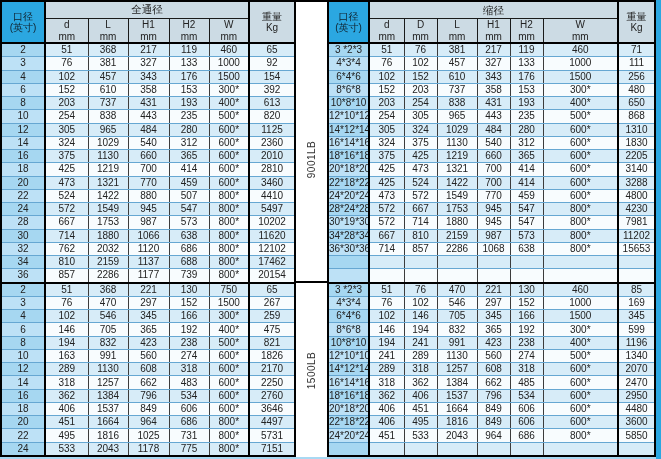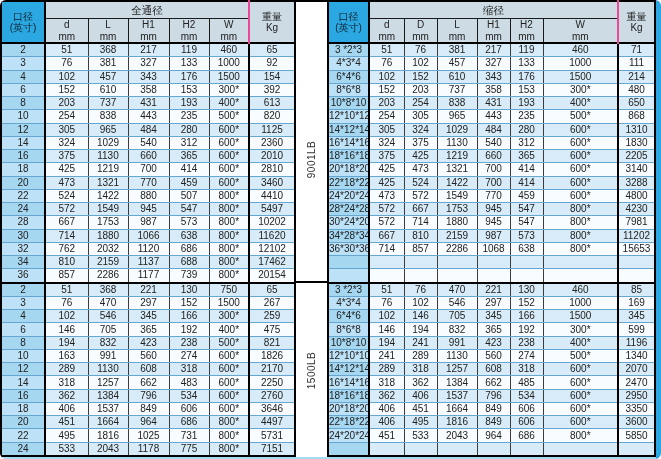--- a/index.html
+++ b/index.html
@@ -4,21 +4,20 @@
 <style>
   html,body{margin:0;padding:0;background:#fff;}
   #screen{
     position:relative;
     width:661px;height:459px;
     background:#f0abfc;
     font-family:"Liberation Sans","DejaVu Sans",sans-serif;
     color:#222;
     overflow:hidden;
     display:flex;
-    border-radius:6px;
   }
   .tbl-wrap{height:457px;box-sizing:border-box;}
   .wrap-left{width:296px;}
   .wrap-mid{width:31px;display:flex;flex-direction:column;background:#fff;}
   .wrap-right{width:329px;}
   .edge-right{width:5px;height:459px;background:#2ba7e1;}
   .edge-bottom{position:absolute;left:0;bottom:0;width:656px;height:2px;background:#a9d9f3;}
 
   table{
     border-collapse:collapse;
@@ -40,21 +39,21 @@
     font-weight:400;
     font-size:10.5px;
     line-height:1.15;
   }
   thead{border-bottom:2px solid #000;}
   th.size-h{
     background:#2ba7e1;
     color:#10222e;
     border-right:2px solid #000;
   }
-  th.weight-h{border-left:2px solid #ec4899;}
+  th.weight-h{border-left:2px solid #000000;}
   td{
     border-left:1px solid #3c3c3c;
     border-right:1px solid #3c3c3c;
     border-top:1px solid #66a7d2;
     border-bottom:1px solid #66a7d2;
     height:12px;
     line-height:1;
   }
   td:first-child{border-left:2px solid #000;border-right:2px solid #000;}
   td:last-child{border-left:2px solid #000;}
@@ -99,21 +98,21 @@
           <col style="width:40px">
           <col style="width:40px">
           <col>
       </colgroup>
       <thead>
         <tr>
           <th rowspan="2" class="size-h">
             <span class="u">口径</span>
             <span class="u">(英寸)</span>
           </th>
-          <th colspan="5" style="height:16px;">全通径</th>
+          <th colspan="5" style="height:16px;font-family:Liberation Mono, monospace;">全通径</th>
           <th rowspan="2" class="weight-h">
             <span class="u">重量</span>
             <span class="u">Kg</span>
           </th>
         </tr>
         <tr style="height:22px;">
             <th>
               <span class="u">d</span>
               <span class="u">mm</span>
             </th>
@@ -504,21 +503,21 @@
             <td>111</td>
           </tr>
           <tr>
             <td>6*4*6</td>
             <td>102</td>
             <td>152</td>
             <td>610</td>
             <td>343</td>
             <td>176</td>
             <td>1500</td>
-            <td>214</td>
+            <td>256</td>
           </tr>
           <tr>
             <td>8*6*8</td>
             <td>152</td>
             <td>203</td>
             <td>737</td>
             <td>358</td>
             <td>153</td>
             <td>300*</td>
             <td>480</td>
@@ -607,21 +606,21 @@
             <td>28*24*28</td>
             <td>572</td>
             <td>667</td>
             <td>1753</td>
             <td>945</td>
             <td>547</td>
             <td>800*</td>
             <td>4230</td>
           </tr>
           <tr>
-            <td>30*24*20</td>
+            <td>30*19*30</td>
             <td>572</td>
             <td>714</td>
             <td>1880</td>
             <td>945</td>
             <td>547</td>
             <td>800*</td>
             <td>7981</td>
           </tr>
           <tr>
             <td>34*28*34</td>
@@ -756,21 +755,21 @@
             <td>2950</td>
           </tr>
           <tr>
             <td>20*18*20</td>
             <td>406</td>
             <td>451</td>
             <td>1664</td>
             <td>849</td>
             <td>606</td>
             <td>600*</td>
-            <td>3350</td>
+            <td>4480</td>
           </tr>
           <tr>
             <td>22*18*22</td>
             <td>406</td>
             <td>495</td>
             <td>1816</td>
             <td>849</td>
             <td>606</td>
             <td>600*</td>
             <td>3600</td>

